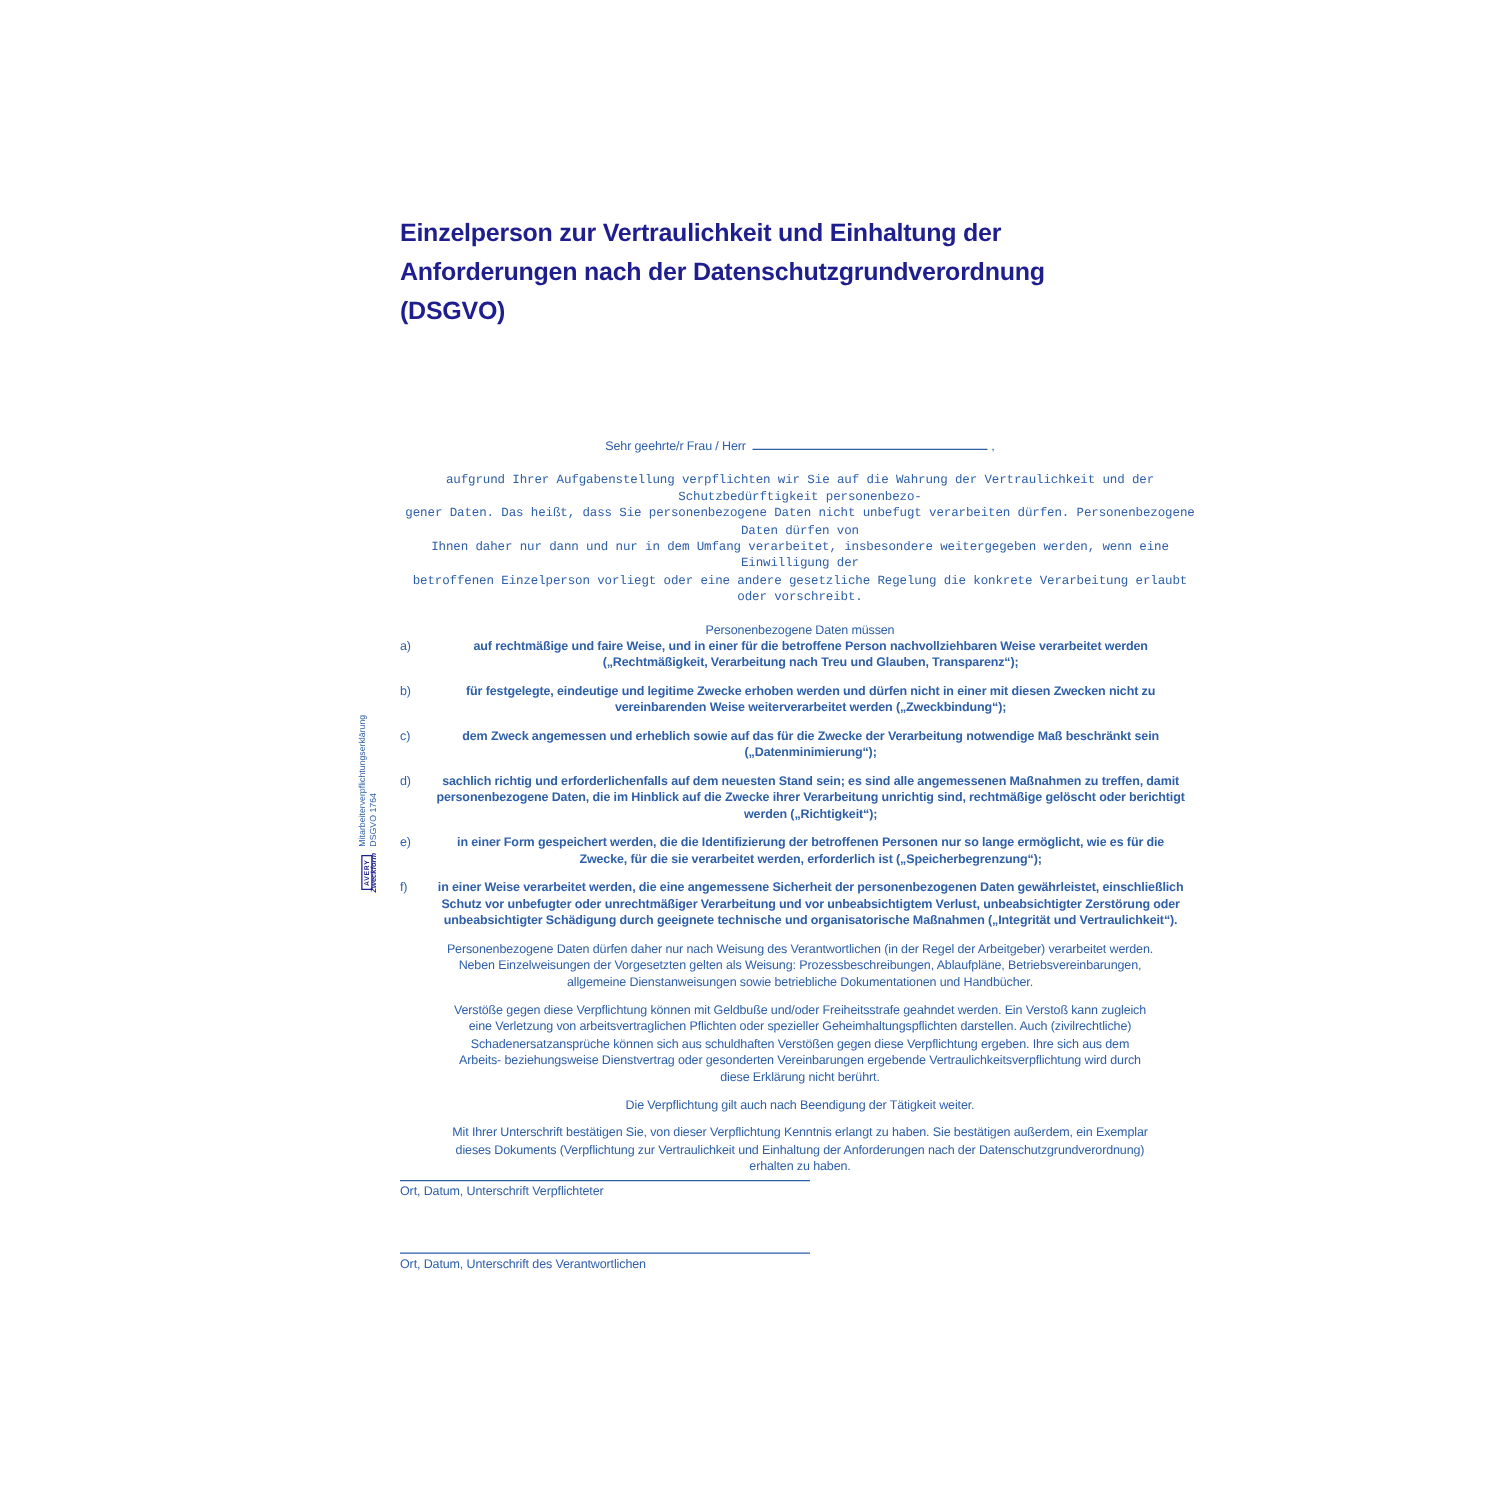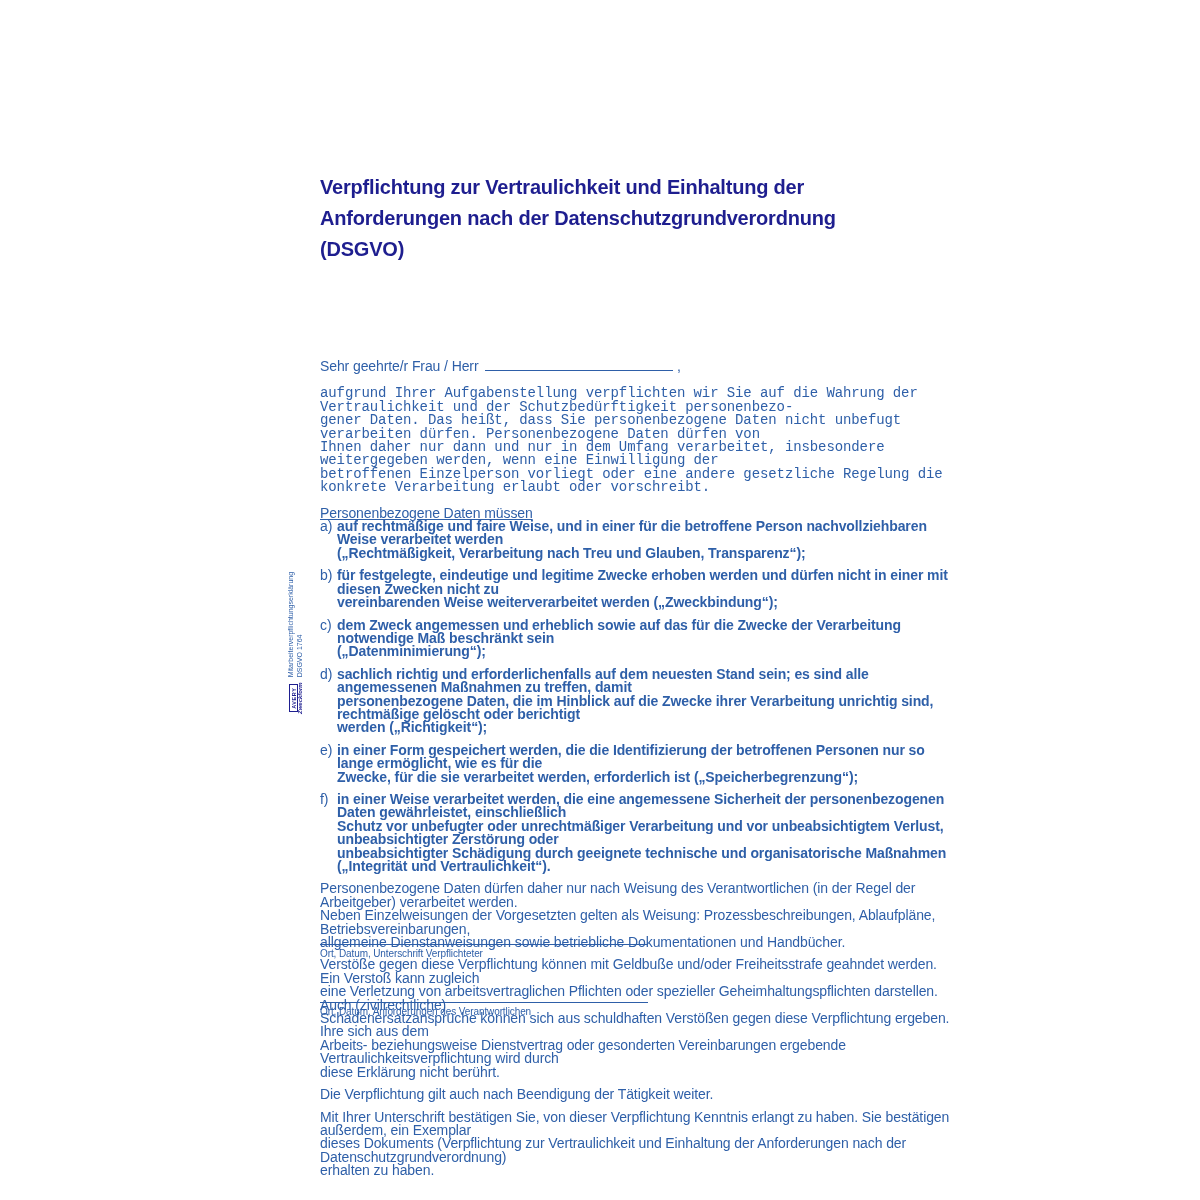--- a/index.html
+++ b/index.html
@@ -19,39 +19,40 @@
     color: #1e1e8f;
     font-size: 20px;
     line-height: 31px;
     font-weight: bold;
     letter-spacing: -0.2px;
     white-space: pre-line;
   }
   .content {
     position: absolute;
     left: 320px;
-    top: 360px;
+    top: 350px;
     width: 640px;
     color: #2e5fa8;
-    font-size: 14px;
+    font-size: 10px;
     line-height: 13.4px;
     letter-spacing: -0.1px;
+    text-align: center;
   }
   .para { margin: 0 0 9px 0; white-space: pre-line; }
   .para-first { margin-bottom: 12px; font-family: Liberation Mono, monospace; }
   .salutation { margin: 0 0 14px 0; }
   .blank-line {
     display: inline-block;
     width: 188px;
     height: 9px;
     margin-left: 3px;
     border-bottom: 1px solid #2e5fa8;
     vertical-align: baseline;
   }
-  .list-intro { margin: 0; white-space: pre-line; text-decoration: underline; }
+  .list-intro { margin: 0; white-space: pre-line; }
   .li {
     position: relative;
     padding-left: 17px;
     margin: 0 0 9px 0;
   }
   .li .marker { position: absolute; left: 0; top: 0; }
   .li .li-text { white-space: pre-line; font-weight: bold; }
   .sig-block { position: absolute; left: 320px; width: 328px; color: #2e5fa8; }
   .sig-line { border-top: 1px solid #2e5fa8; height: 0; }
   .sig-label { margin-top: 3px; font-size: 10px; letter-spacing: -0.1px; }
@@ -101,21 +102,21 @@
     <div class="avery-logo">
       <div class="avery-box">AVERY</div>
       <div class="avery-script">Zweckform</div>
     </div>
     <div class="side-text">
       <div class="l1">Mitarbeiterverpflichtungserklärung</div>
       <div class="l2">DSGVO 1764</div>
     </div>
   </div>
 
-  <div class="doc-title">Verpflichtung zur Vertraulichkeit und Einhaltung der
+  <div class="doc-title">Einzelperson zur Vertraulichkeit und Einhaltung der
 Anforderungen nach der Datenschutzgrundverordnung
 (DSGVO)</div>
 
   <div class="content">
 
     <div class="salutation">
       <span>Sehr geehrte/r Frau / Herr</span>
       <span class="blank-line"></span>
       <span>,</span>
     </div>
@@ -179,16 +180,16 @@
 
   </div>
 
   <div class="sig-block sig1">
     <div class="sig-line"></div>
     <div class="sig-label">Ort, Datum, Unterschrift Verpflichteter</div>
   </div>
 
   <div class="sig-block sig2">
     <div class="sig-line"></div>
-    <div class="sig-label">Ort, Datum, Anforderungen des Verantwortlichen</div>
+    <div class="sig-label">Ort, Datum, Unterschrift des Verantwortlichen</div>
   </div>
 
 </div>
 
 </body></html>

